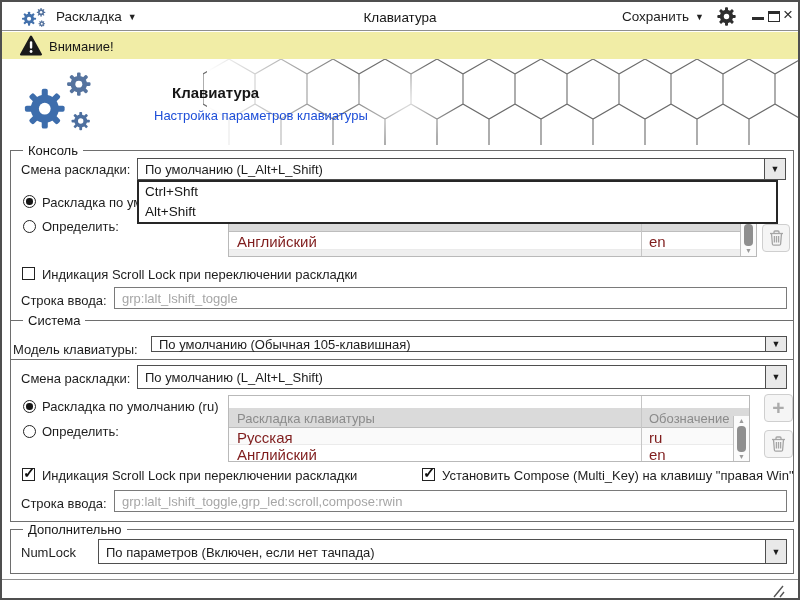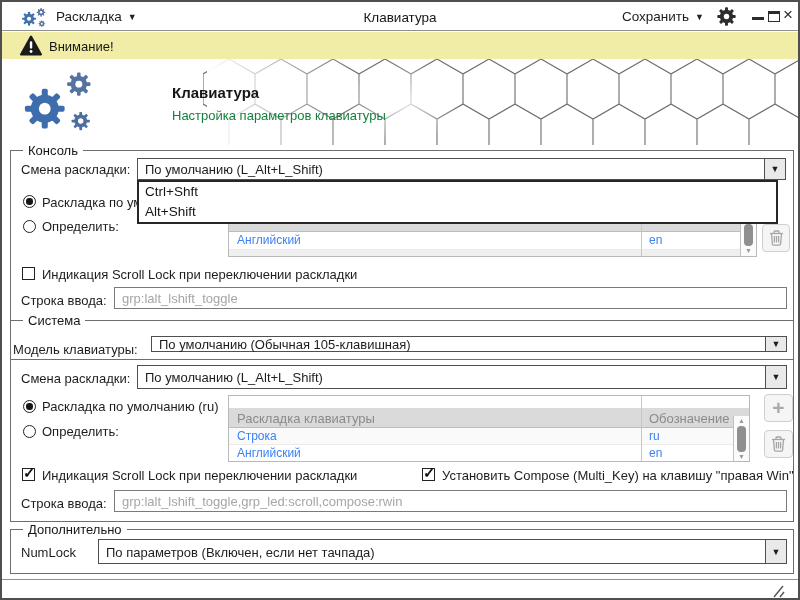--- a/index.html
+++ b/index.html
@@ -26,21 +26,21 @@
   .warn-text{position:absolute;left:47px;top:7px;font-size:13px;color:#161616;}
   
   .header{position:absolute;left:0;top:57px;right:0;height:86px;background:#fff;overflow:hidden;}
   .hexbg{position:absolute;right:0;top:0;}
   .hexfade{position:absolute;left:205px;top:0;width:150px;height:86px;
     background:linear-gradient(to right,#ffffff 0%,rgba(255,255,255,0) 100%);}
   .hexfade2{position:absolute;left:340px;top:0;width:120px;height:86px;
     background:radial-gradient(ellipse at center,rgba(255,255,255,.85) 0%,rgba(255,255,255,0) 70%);}
   .hd-logo{position:absolute;left:13px;top:10px;}
   .hd-title{position:absolute;left:170px;top:25px;font-size:15px;font-weight:bold;color:#161616;}
-  .hd-sub{position:absolute;left:170px;top:49px;font-size:13px;color:#15803d;}
+  .hd-sub{position:absolute;left:152px;top:49px;font-size:13px;color:#1d4ed8;}
   
   .fs{position:absolute;left:8px;width:784px;border:1px solid #6e6e6e;background:transparent;}
   .legend{position:absolute;left:12px;top:-8px;background:#fff;padding:0 5px;font-size:13px;color:#161616;}
   .fs-console{top:148px;height:210px;}
   .fs-system{top:318px;height:202px;}
   .fs-extra{top:527px;height:45px;}
   .lbl{position:absolute;font-size:13px;color:#1d1d1d;white-space:nowrap;}
   
   .combo{position:absolute;background:#fff;border:1px solid #4f4f4f;}
   .combo .txt{position:absolute;left:7px;top:50%;transform:translateY(-50%);font-size:13px;white-space:nowrap;}
@@ -52,21 +52,21 @@
   
   .radio{position:absolute;width:13px;height:13px;border:1.6px solid #222;border-radius:50%;background:#fff;}
   .radio.checked::after{content:"";position:absolute;left:2.2px;top:2.2px;right:2.2px;bottom:2.2px;background:#151515;border-radius:50%;}
   .cb{position:absolute;width:13px;height:13px;border:1.6px solid #222;background:#fff;}
   .cb.checked::after{content:"✓";position:absolute;left:0;top:-5px;font-size:15px;font-weight:bold;color:#111;}
   
   .tbl{position:absolute;border:1px solid #b9b9b9;background:#fff;overflow:hidden;}
   .thdr{position:relative;height:20px;background:#dadada;border-bottom:1px solid #bdbdbd;margin-top:12px;}
   .thdr span{position:absolute;top:3px;font-size:13px;color:#8b8b8b;white-space:nowrap;}
   .trow{position:relative;border-bottom:1px solid #ebebeb;}
-  .trow span{position:absolute;top:1px;font-size:12px;color:#3b82f6;white-space:nowrap;}
+  .trow span{position:absolute;top:1px;font-size:15px;color:#7f1d1d;white-space:nowrap;}
   .cell-name{left:8px;}
   .cell-code{left:420px;}
   .colsep{position:absolute;left:412px;top:0;bottom:0;width:0;border-left:1px solid #c6c6c6;}
   .vscroll{position:absolute;right:0;top:0;bottom:0;width:16px;background:#fbfbfb;border-left:1px solid #c0c0c0;}
   .vthumb{position:absolute;left:3px;width:9px;background:#8f8f8f;border-radius:4px;}
   .varrow{position:absolute;left:0;right:0;text-align:center;font-size:7px;color:#9a9a9a;}
   
   .sqbtn{position:absolute;background:#f5f5f5;border:1px solid #cfcfcf;border-radius:4px;
     display:flex;align-items:center;justify-content:center;}
   .plus{font-size:21px;font-weight:bold;color:#ababab;line-height:10px;}
@@ -230,21 +230,21 @@
     <span class="lbl" style="left:31px;top:78px;">Раскладка по умолчанию (ru)</span>
     <span class="radio" style="left:12px;top:104px;"></span>
     <span class="lbl" style="left:31px;top:103px;">Определить:</span>
 
     <div class="tbl" style="left:217px;top:74px;width:522px;height:67px;">
       <div class="thdr">
         <span class="cell-name">Раскладка клавиатуры</span>
         <span class="cell-code">Обозначение</span>
       </div>
       <div class="trow" style="height:17px;background:#fafafa;">
-        <span class="cell-name">Строка</span>
+        <span class="cell-name">Русская</span>
         <span class="cell-code">ru</span>
       </div>
       <div class="trow" style="height:17px;background:#ffffff;">
         <span class="cell-name">Английский</span>
         <span class="cell-code">en</span>
       </div>
       <div class="trow" style="height:12px;background:#efefef;border-bottom:none;"></div>
       <div class="colsep"></div>
       <div class="vscroll" style="top:20px;">
         <div class="varrow" style="top:1px;">▲</div>

